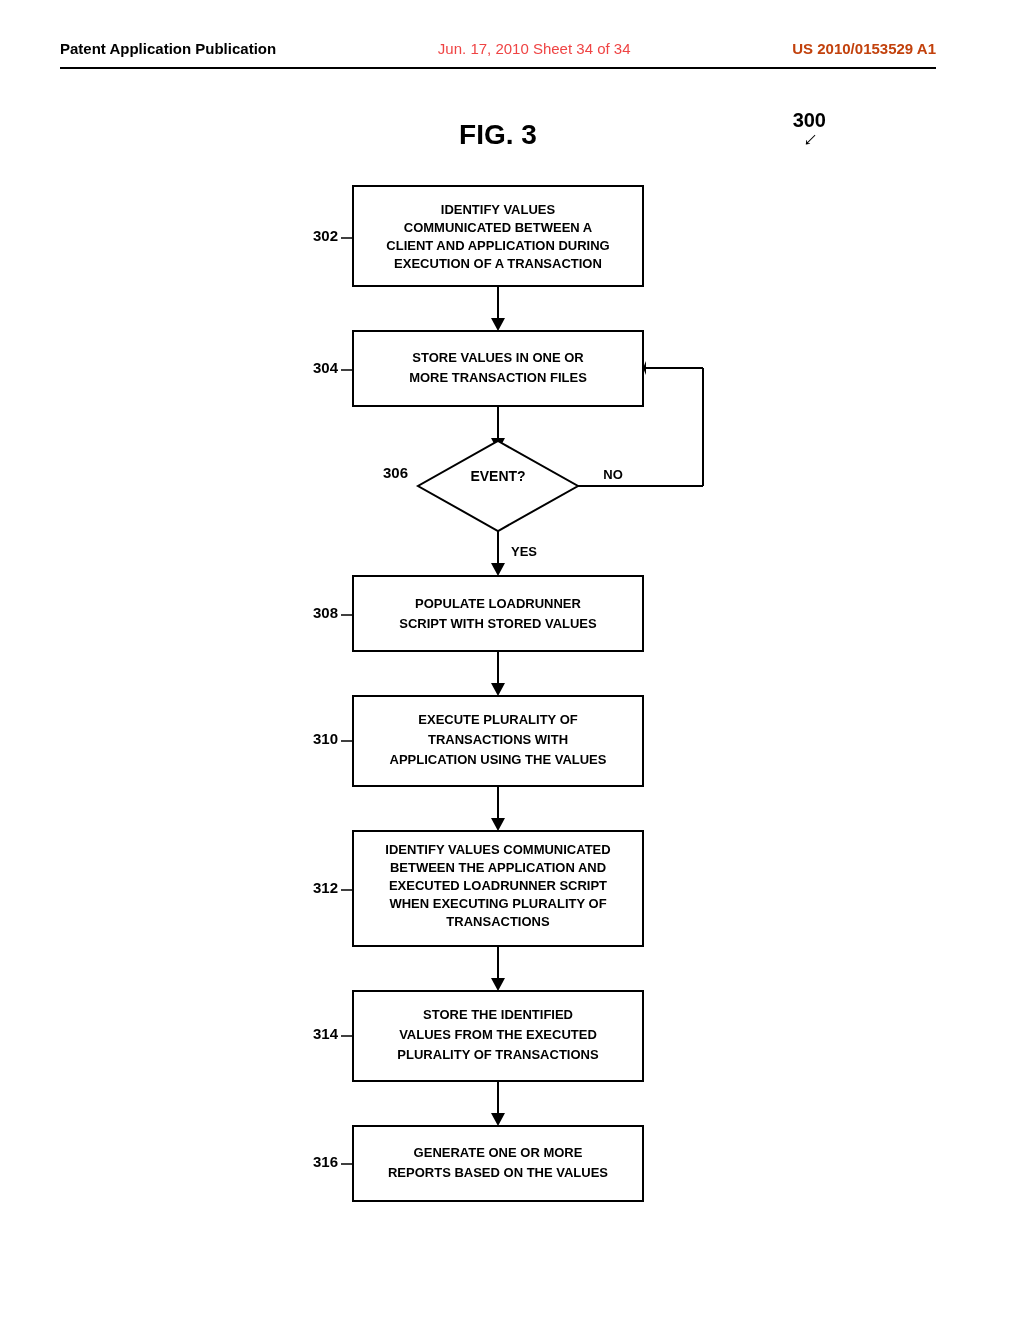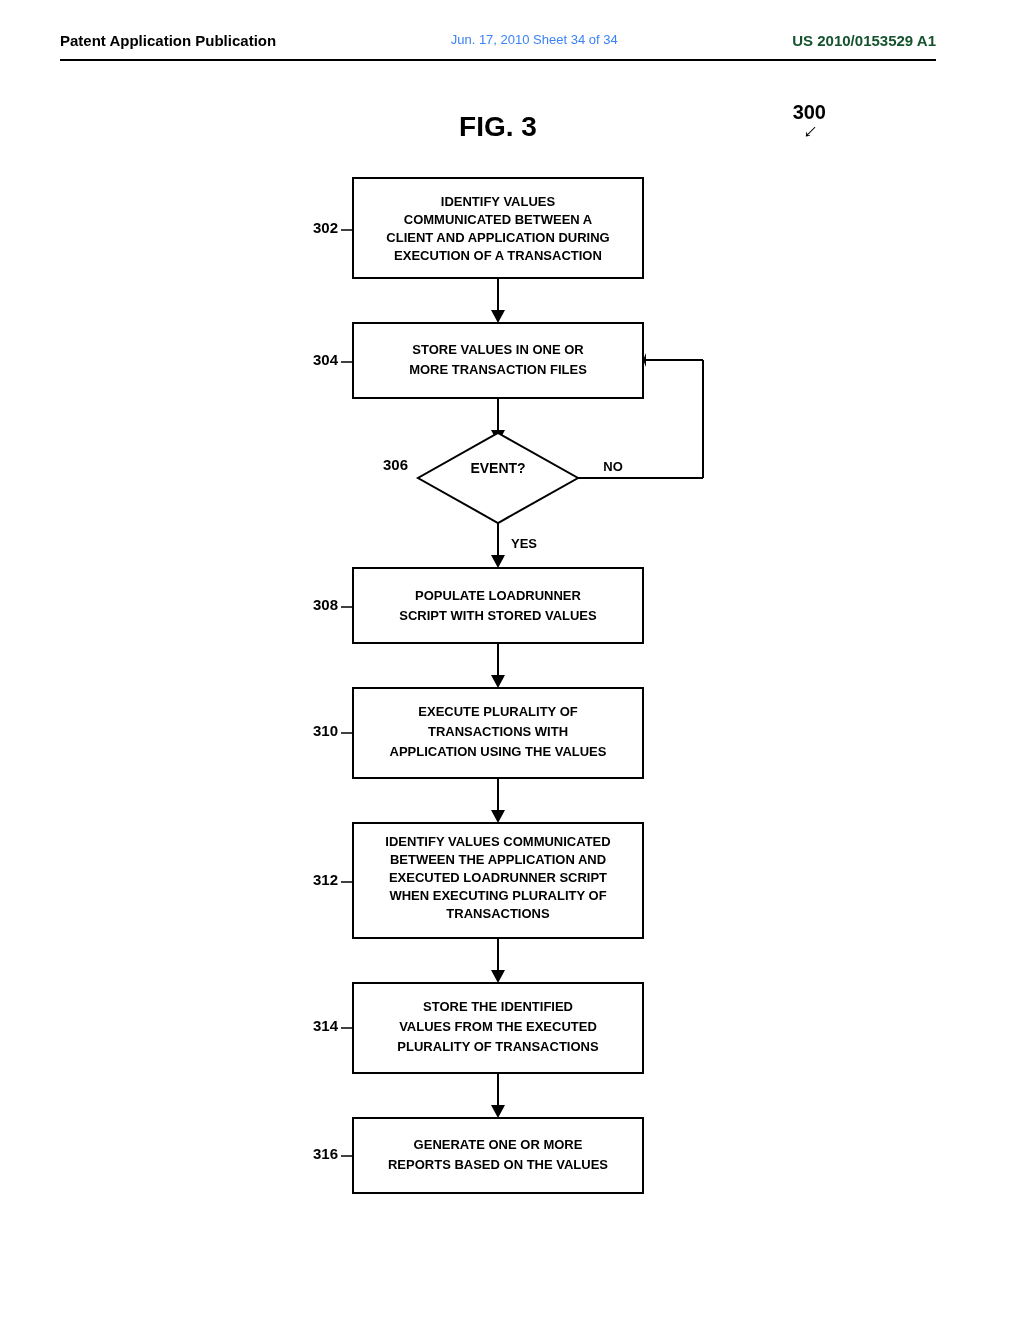--- a/index.html
+++ b/index.html
@@ -10,47 +10,47 @@
       min-height: 1320px;
       position: relative;
       overflow-x: hidden;
     }
 
     .page {
       width: 996px;
       min-height: 1320px;
       background: #fff;
       position: relative;
-      padding: 32px 60px;
+      padding: 40px 60px;
       border-radius: 18px;
     }
 
     
     .header {
       display: flex;
       justify-content: space-between;
       align-items: flex-start;
       border-bottom: 2px solid #000;
       padding-bottom: 10px;
       margin-bottom: 30px;
     }
     .header-left {
       font-size: 15px;
       font-weight: bold;
       color: #000;
     }
     .header-center {
-      font-size: 13px;
-      color: #3b82f6;
+      font-size: 15px;
+      color: #ef4444;
       text-align: left;
     }
     .header-right {
       font-size: 15px;
       font-weight: bold;
-      color: #14532d;
+      color: #c2410c;
     }
 
     
     .diagram-container {
       display: flex;
       flex-direction: column;
       align-items: center;
       position: relative;
       padding-top: 20px;
     }

